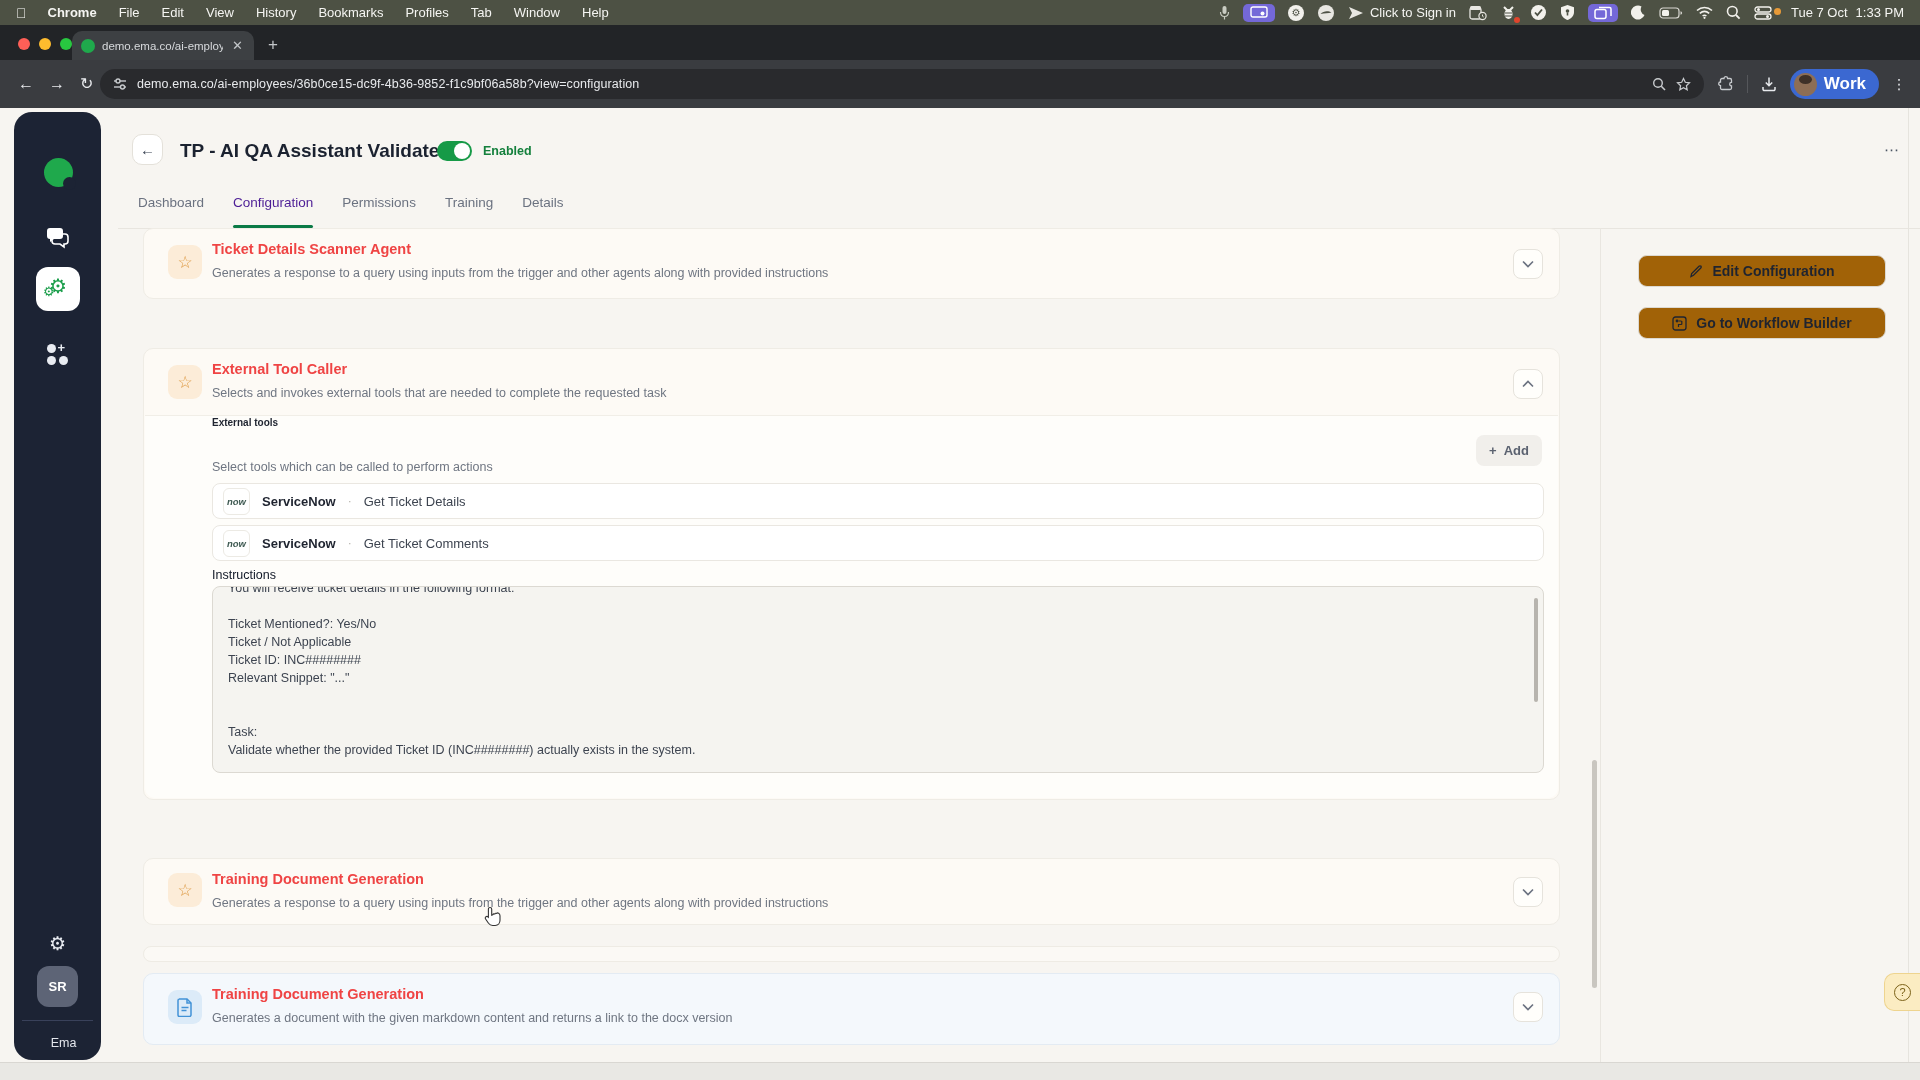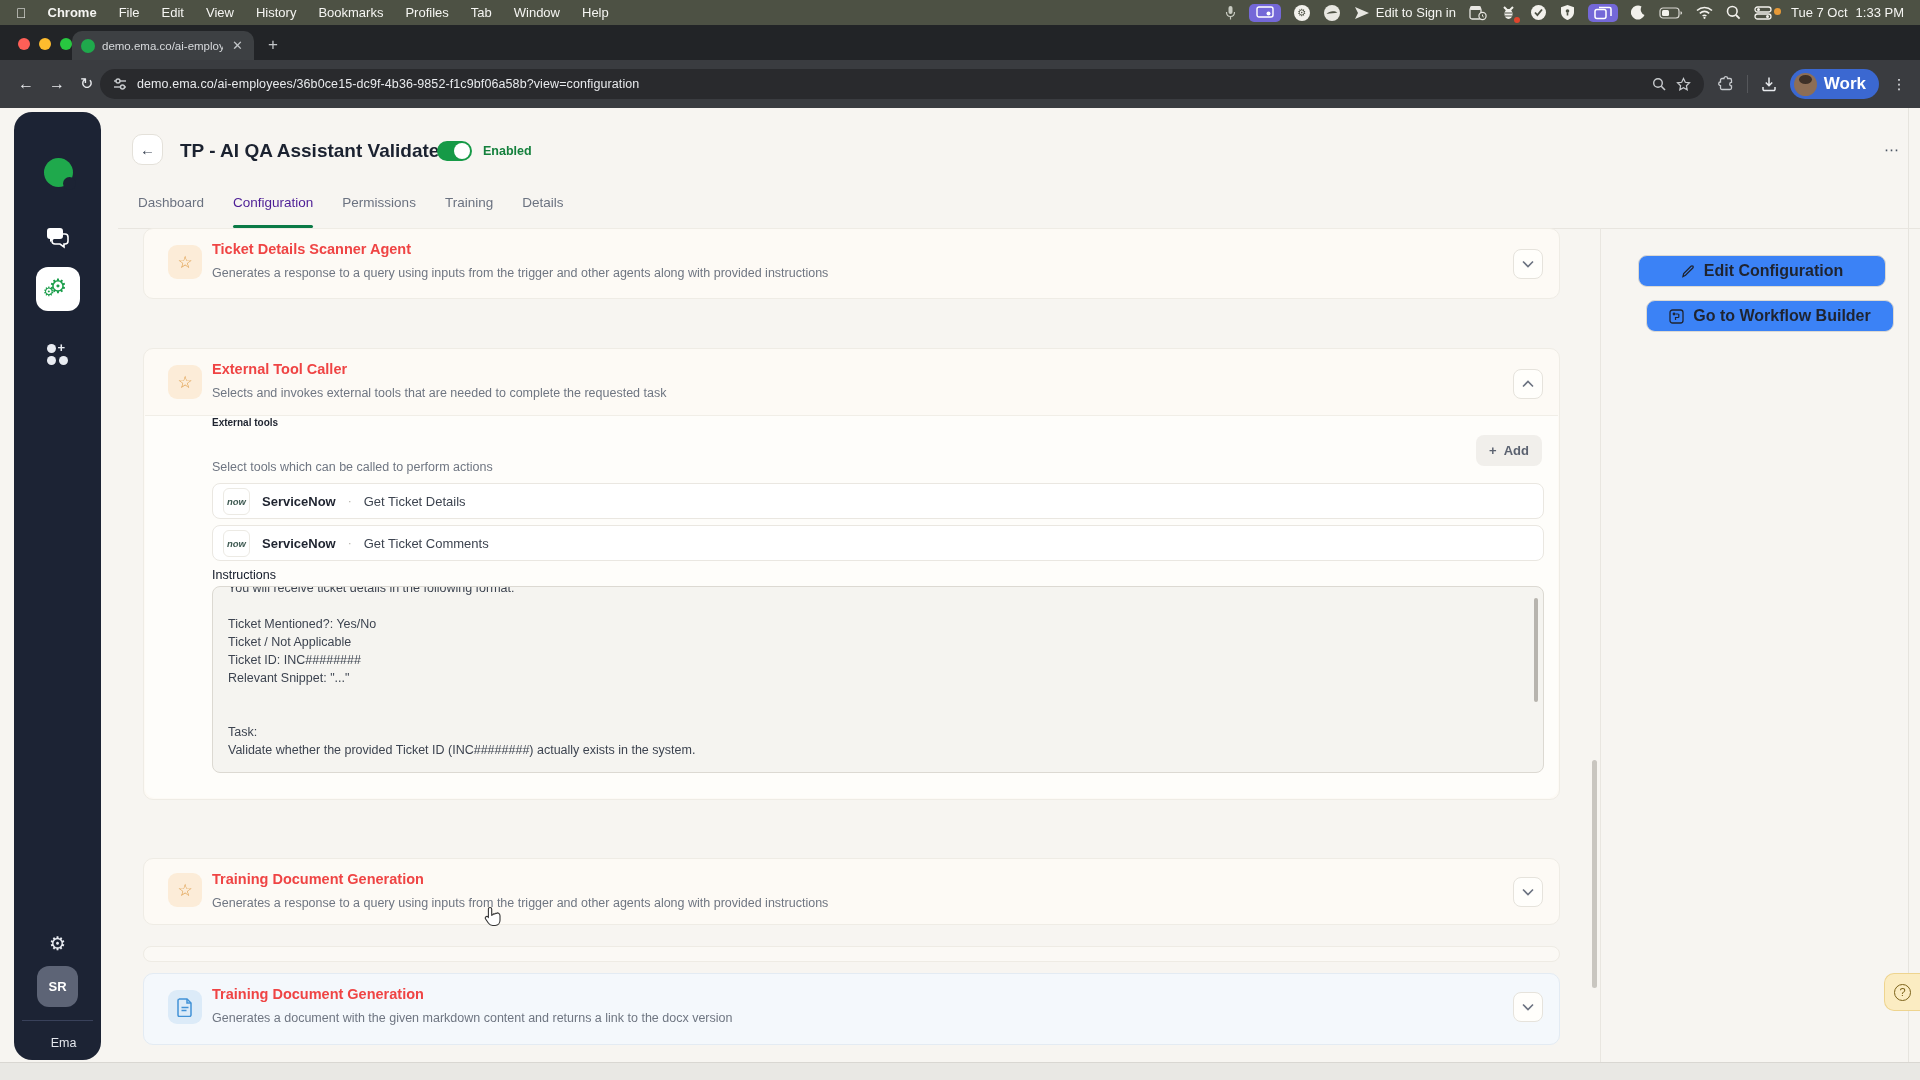--- a/index.html
+++ b/index.html
@@ -121,23 +121,23 @@
   .instr-box { position:absolute; left:68px; top:237px; width:1332px; height:187px; background:#f5f4f0;
     border:1px solid #dcd9d2; border-radius:8px; overflow:hidden; }
   .instr-inner { position:absolute; left:15px; top:-8px; right:30px; }
   .ta-line { height:18px; font-size:12.5px; color:#3d4450; white-space:pre; line-height:18px; }
   .instr-scroll { position:absolute; right:5px; top:11px; width:4px; height:104px; background:#b7b4ae; border-radius:2px; }
 
   
   .vdivider { position:absolute; left:1600px; top:120px; height:834px; width:1px; background:#e9e6e0; }
   .scroll-thumb { position:absolute; left:1592px; top:652px; width:5px; height:228px; background:#c9c6c0; border-radius:3px; }
   .right-edge { position:absolute; left:1908px; top:0; height:954px; width:1px; background:#e6e4de; }
-  .panel-btn { position:absolute; left:1638px; width:248px; height:32px; background:#3b82f6; border:1px solid #dcd9d2;
+  .panel-btn { position:absolute; left:1638px; width:248px; height:32px; background:#a16207; border:1px solid #dcd9d2;
     border-radius:9px; display:flex; align-items:center; justify-content:center; gap:9px;
-    font-size:16px; font-weight:700; color:#1f2430; }
+    font-size:14px; font-weight:700; color:#1f2430; }
   .panel-btn svg { flex:none; }
 
   
   .help-tab { position:absolute; left:1884px; top:865px; width:36px; height:38px; background:#fbecc2;
     border:1px solid #eed48f; border-right:none; border-radius:10px 0 0 10px;
     display:flex; align-items:center; justify-content:center; color:#7c6218; }
   .help-q { width:17px; height:17px; border:1.4px solid #7c6218; border-radius:50%; display:flex;
     align-items:center; justify-content:center; font-size:11px; }
   .bottom-strip { position:absolute; top:1062px; left:0; width:1920px; height:18px; background:#e9e8e4; border-top:1px solid #d9d7d2; }
   .cursor { position:absolute; left:482px; top:797px; }
@@ -180,21 +180,21 @@
             <circle cx="9" cy="9" r="8" fill="#e8e7e2"></circle>
             <path d="M3.5 10c3-3.5 8-3.5 11-1.5-3 .8-7 .8-11 1.5z" fill="#4d5144"></path>
           </svg>
       </span>
       <span class="signin">
         <span class="mb-ic">
           <svg width="16" height="14" viewBox="0 0 16 14">
               <path d="M1 13 L15 7 L1 1 L4 7 Z" fill="#e8e7e2"></path>
             </svg>
         </span>
-        <span>Edit to Sign in</span>
+        <span>Click to Sign in</span>
       </span>
       <span class="mb-ic">
         <svg width="18" height="16" viewBox="0 0 18 16">
             <rect x="1" y="3" width="11" height="11" rx="2" stroke="#e8e7e2" fill="none" stroke-width="1.3"></rect>
             <rect x="1" y="1" width="11" height="4" rx="1.5" fill="#e8e7e2"></rect>
             <circle cx="13.5" cy="11" r="3.6" stroke="#e8e7e2" fill="#4d5144" stroke-width="1.2"></circle>
             <path d="M13.5 9.5v1.7l1.2.8" stroke="#e8e7e2" fill="none" stroke-width="1"></path>
           </svg>
       </span>
       <span class="mb-ic bee-wrap">
@@ -467,21 +467,21 @@
     <div class="vdivider"></div>
     <div class="scroll-thumb"></div>
     <div class="right-edge"></div>
 
     <div class="panel-btn" style="top:147px;">
       <svg width="14" height="14" viewBox="0 0 14 14">
           <path d="M2 12.5l.7-3L10 2.2a1.4 1.4 0 0 1 2 0l-.2-.2a1.4 1.4 0 0 1 0 2L4.5 11.3z" fill="none" stroke="#1f2430" stroke-width="1.3"></path>
         </svg>
       <span>Edit Configuration</span>
     </div>
-    <div class="panel-btn" style="top:192px;margin-left:8px;">
+    <div class="panel-btn" style="top:199px;">
       <svg width="15" height="15" viewBox="0 0 15 15">
           <rect x="1" y="1" width="13" height="13" rx="2.5" fill="none" stroke="#1f2430" stroke-width="1.3"></rect>
           <circle cx="5" cy="5" r="1.4" fill="#1f2430"></circle>
           <path d="M6.5 5h3M9.8 5v3.5M9.8 8.5h-3.3v2.5" fill="none" stroke="#1f2430" stroke-width="1.2"></path>
         </svg>
       <span>Go to Workflow Builder</span>
     </div>
 
     <div class="help-tab">
       <span class="help-q">?</span>

